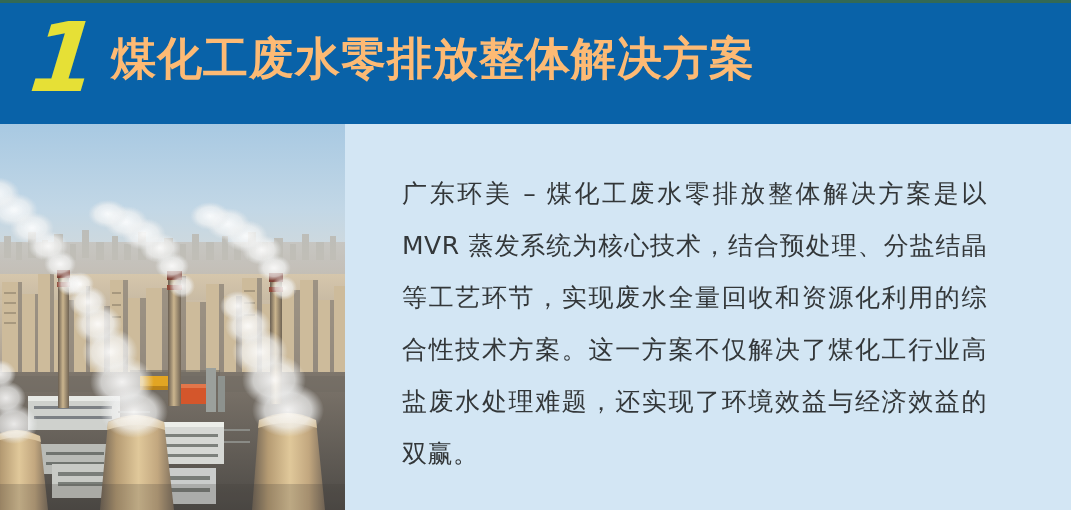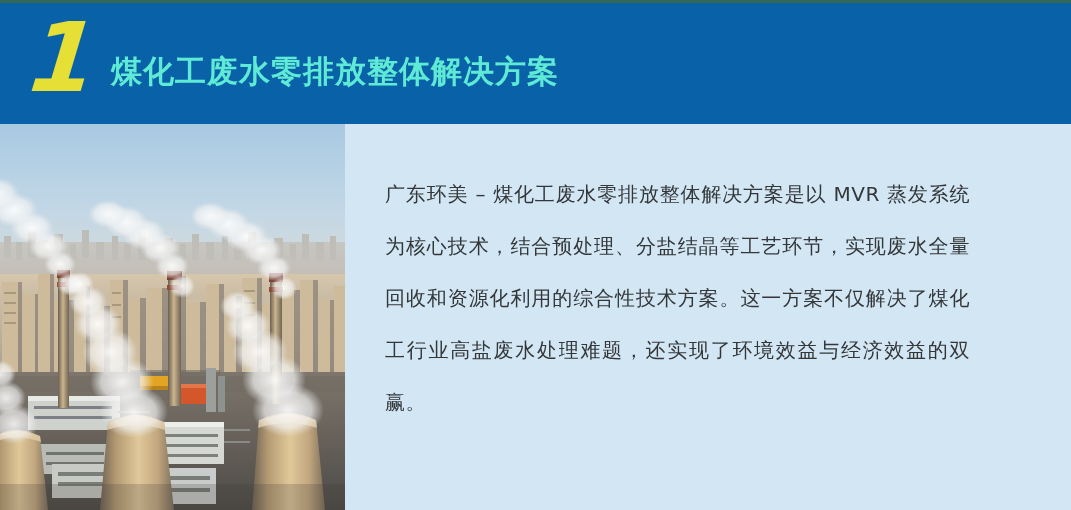--- a/index.html
+++ b/index.html
@@ -52,25 +52,25 @@
     color: #e6e036;
     letter-spacing: -2px;
     font-family: "DejaVu Sans", "Liberation Sans", sans-serif;
     transform: skewX(-6deg);
     transform-origin: left bottom;
     user-select: none;
   }
   .header-title {
     position: absolute;
     left: 111px;
-    top: 45px;
-    font-size: 31px;
+    top: 33px;
+    font-size: 45px;
     line-height: 52px;
     font-weight: bold;
-    color: #5eead4;
+    color: #fdba74;
     letter-spacing: 1px;
     white-space: nowrap;
     font-family: "DejaVu Sans", "Liberation Sans", sans-serif;
   }
 
   
   .content-area {
     position: absolute;
     left: 0;
     top: 124px;
@@ -91,24 +91,24 @@
   }
   .photo svg {
     display: block;
     width: 345px;
     height: 386px;
   }
 
   
   .description {
     position: absolute;
-    left: 385px;
+    left: 402px;
     top: 168px;
     width: 585px;
-    font-size: 20px;
+    font-size: 25px;
     line-height: 52px;
     color: #333739;
     letter-spacing: 0.5px;
     font-weight: 400;
     font-family: "DejaVu Sans", "Liberation Sans", sans-serif;
     text-align: justify;
     text-justify: inter-character;
   }
 </style>
 </head>

